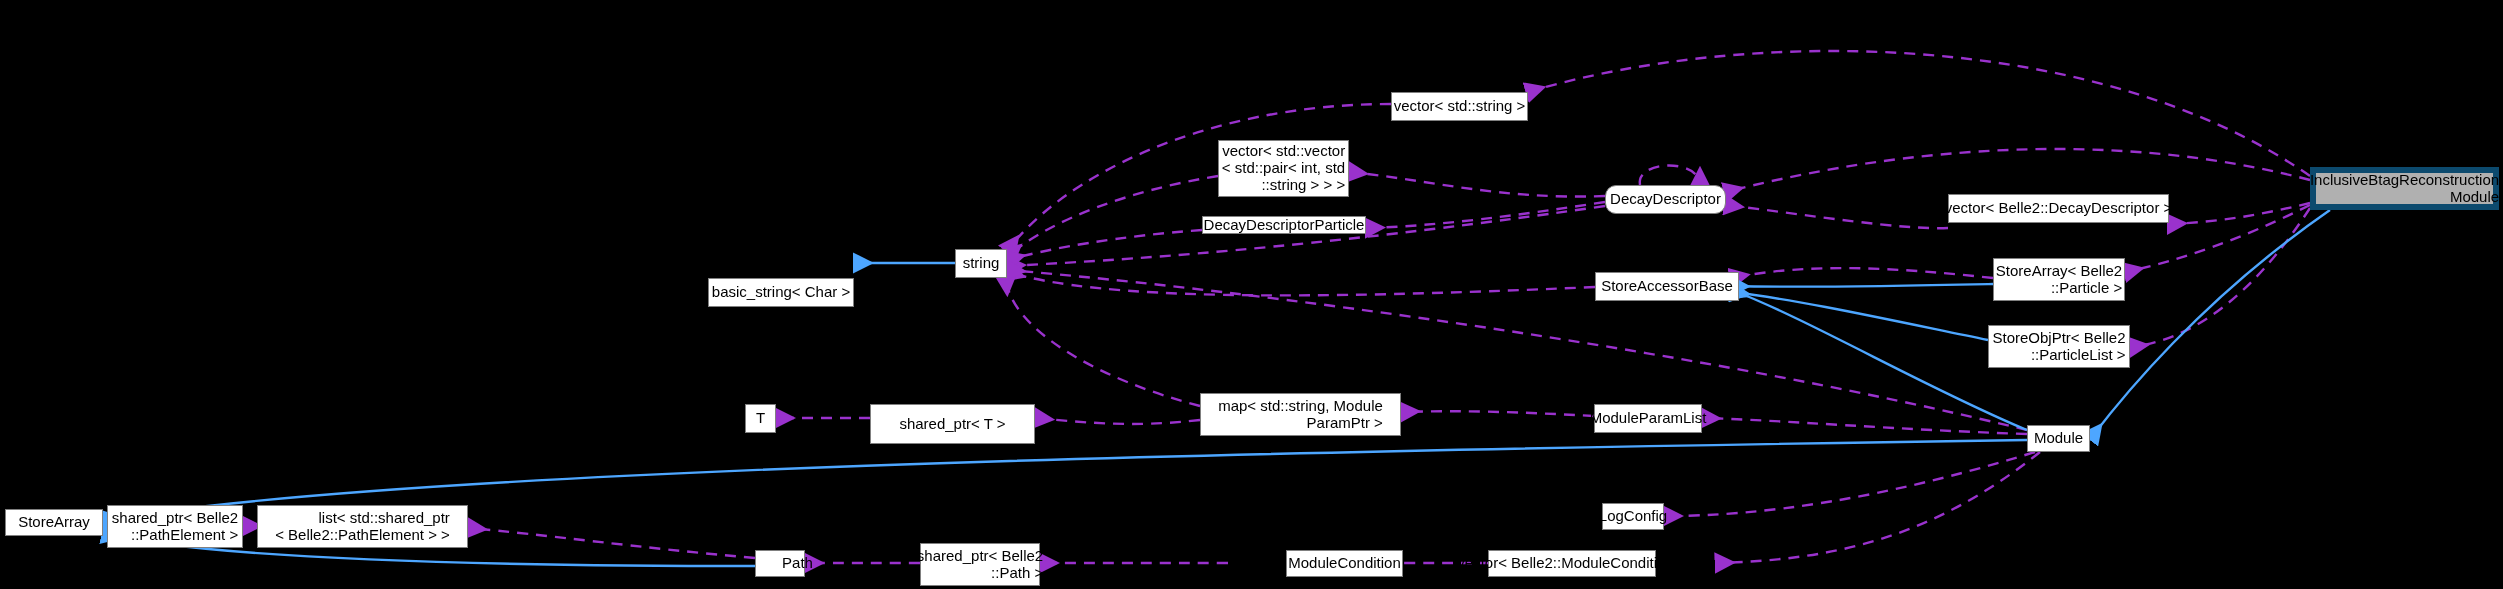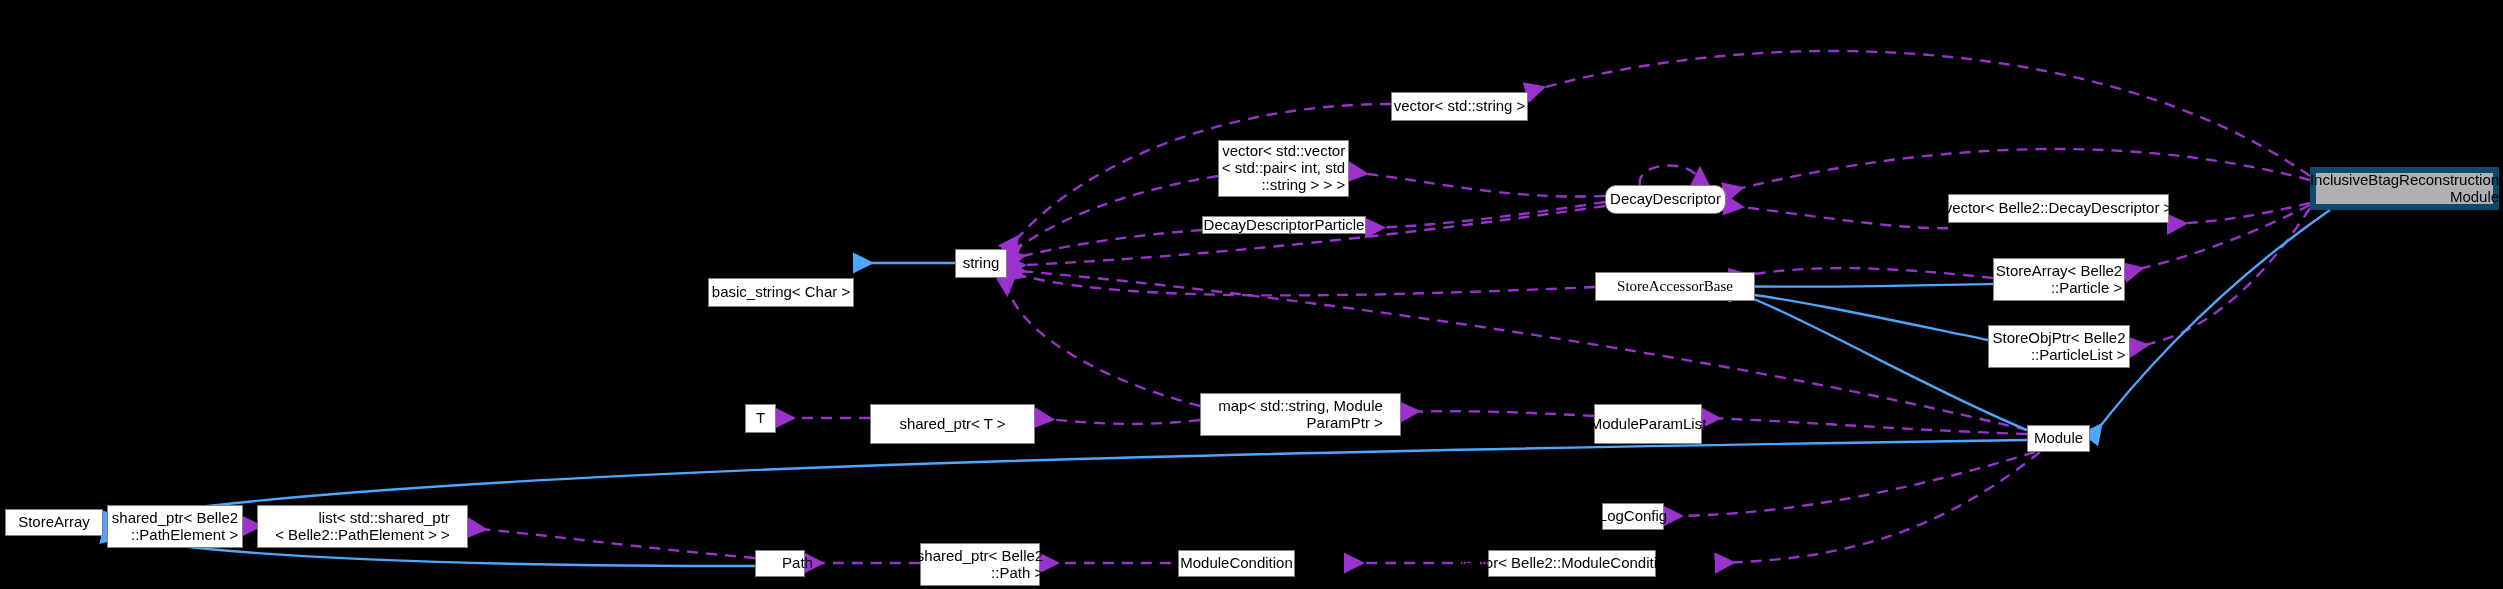--- a/index.html
+++ b/index.html
@@ -87,38 +87,38 @@
       </g>
   </svg>
 <div class="node" style="left: 708px; top: 249px; width: 146px; height: 29px; margin-top: 29px;"><div>basic_string&lt; Char &gt;</div></div>
     <div class="node" style="left: 955px; top: 249px; width: 52px; height: 29px;"><div>string</div></div>
     <div class="node" style="left: 1391px; top: 92px; width: 137px; height: 29px;"><div>vector&lt; std::string &gt;</div></div>
     <div class="node" style="left: 1218px; top: 140px; width: 131px; height: 57px;"><div>vector&lt; std::vector
 &lt; std::pair&lt; int, std
 ::string &gt; &gt; &gt;</div></div>
     <div class="node" style="left: 1202px; top: 216px; width: 164px; height: 18px;"><div>DecayDescriptorParticle</div></div>
     <div class="node" style="left: 1605px; top: 185px; width: 121px; height: 29px; border-radius: 11px;"><div>DecayDescriptor</div></div>
-    <div class="node" style="left: 1595px; top: 272px; width: 160px; height: 29px; font-family: Liberation Serif, serif;"><div>StoreAccessorBase</div></div>
+    <div class="node" style="left: 1595px; top: 272px; width: 144px; height: 29px;"><div>StoreAccessorBase</div></div>
     <div class="node" style="left: 1948px; top: 194px; width: 221px; height: 29px;"><div>vector&lt; Belle2::DecayDescriptor &gt;</div></div>
     <div class="node" style="left: 1993px; top: 258px; width: 132px; height: 43px;"><div>StoreArray&lt; Belle2
 ::Particle &gt;</div></div>
     <div class="node" style="left: 1988px; top: 325px; width: 142px; height: 43px;"><div>StoreObjPtr&lt; Belle2
 ::ParticleList &gt;</div></div>
     <div class="node current" style="left: 2310px; top: 167px; width: 189px; height: 43px;"><div>InclusiveBtagReconstruction
 Module</div></div>
     <div class="node" style="left: 745px; top: 404px; width: 31px; height: 29px;"><div>T</div></div>
     <div class="node" style="left: 870px; top: 404px; width: 165px; height: 40px;"><div>shared_ptr&lt; T &gt;</div></div>
     <div class="node" style="left: 1200px; top: 393px; width: 201px; height: 43px;"><div>map&lt; std::string, Module
 ParamPtr &gt;</div></div>
-    <div class="node" style="left: 1594px; top: 404px; width: 108px; height: 40px;"><div>ModuleParamList</div></div>
+    <div class="node" style="left: 1594px; top: 404px; width: 108px; height: 29px;"><div>ModuleParamList</div></div>
     <div class="node" style="left: 2027px; top: 425px; width: 63px; height: 27px;"><div>Module</div></div>
     <div class="node" style="left: 5px; top: 509px; width: 98px; height: 27px;"><div>StoreArray</div></div>
     <div class="node" style="left: 107px; top: 505px; width: 136px; height: 43px;"><div>shared_ptr&lt; Belle2
 ::PathElement &gt;</div></div>
     <div class="node" style="left: 257px; top: 505px; width: 211px; height: 43px;"><div>list&lt; std::shared_ptr
 &lt; Belle2::PathElement &gt; &gt;</div></div>
     <div class="node" style="left: 755px; top: 550px; width: 50px; height: 27px; padding-left: 40px;"><div>Path</div></div>
     <div class="node" style="left: 920px; top: 543px; width: 120px; height: 43px;"><div>shared_ptr&lt; Belle2
 ::Path &gt;</div></div>
-    <div class="node" style="left: 1178px; top: 550px; width: 117px; height: 27px;"><div>ModuleCondition</div></div>
+    <div class="node" style="left: 1286px; top: 550px; width: 117px; height: 27px;"><div>ModuleCondition</div></div>
     <div class="node" style="left: 1602px; top: 503px; width: 62px; height: 27px;"><div>LogConfig</div></div>
     <div class="node" style="left: 1488px; top: 550px; width: 168px; height: 27px;"><div>vector&lt; Belle2::ModuleCondition &gt;</div></div>
   </div>
 
 </body></html>

